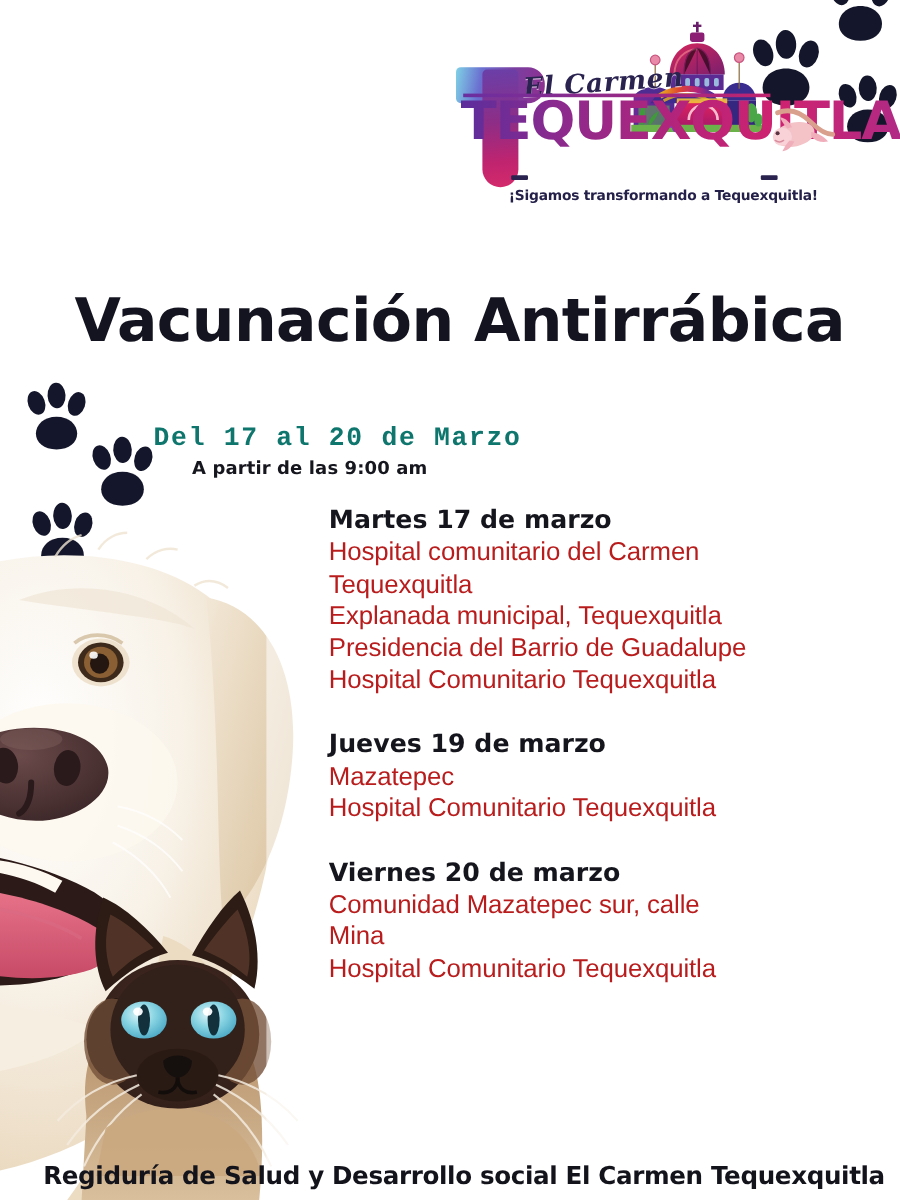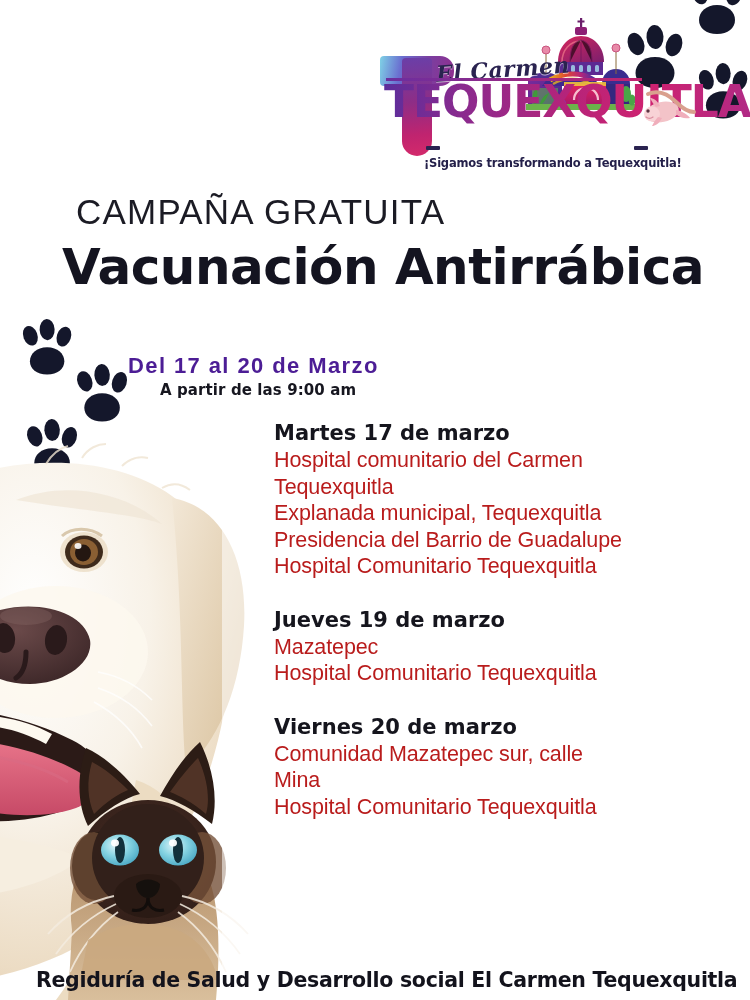--- a/index.html
+++ b/index.html
@@ -73,23 +73,23 @@
   }
   .headline{
     position:absolute;left:62px;top:238px;
     font-family:"DejaVu Sans", sans-serif;
     font-weight:700;font-size:50px;letter-spacing:-.5px;
     color:#141420;white-space:nowrap;
   }
 
   .daterange{
     position:absolute;left:128px;top:353px;
-    font-family:Liberation Sans, sans-serif;
+    font-family:Liberation Mono, monospace;
     font-weight:700;font-size:22px;letter-spacing:1.4px;
-    color:#4c1d95;white-space:nowrap;
+    color:#0f766e;white-space:nowrap;
   }
   .datesub{
     position:absolute;left:160px;top:381px;
     font-family:"DejaVu Sans", sans-serif;
     font-weight:700;font-size:15px;letter-spacing:.1px;
     color:#16161f;white-space:nowrap;
   }
 
   
   .schedule{position:absolute;right:56px;top:420px;width:420px;}
@@ -300,21 +300,20 @@
           <path d="M20 22c-3-6-7-8-10-8 2 4 4 7 6 9z" fill="#f0aebb"></path>
           <path d="M22 34c-3 6-7 8-10 8 2-4 4-7 6-9z" fill="#f0aebb"></path>
           <path d="M36 26c6 1 11 4 14 8-5 1-10 0-14-4z" fill="#f0aebb"></path>
           <circle cx="8" cy="27" r="1.7" fill="#5a3442"></circle>
           <path d="M6 33c2 1.5 5 1.5 7 0" fill="none" stroke="#d98c9e" stroke-width="1.2" stroke-linecap="round"></path>
         </g>
       </svg>
     </div>
   </div>
 
-  <div class="kicker">CAMPAÑA GRATUITA</div>
   <div class="headline">Vacunación  Antirrábica</div>
 
   <div class="daterange">Del 17 al 20 de Marzo</div>
   <div class="datesub">A partir de las 9:00 am</div>
 
   <div class="animals">
     <svg width="330" height="560" viewBox="0 0 330 560">
       <defs>
         <radialGradient id="dogfur" cx="0.35" cy="0.3" r="0.85">
           <stop offset="0" stop-color="#ffffff"></stop>

